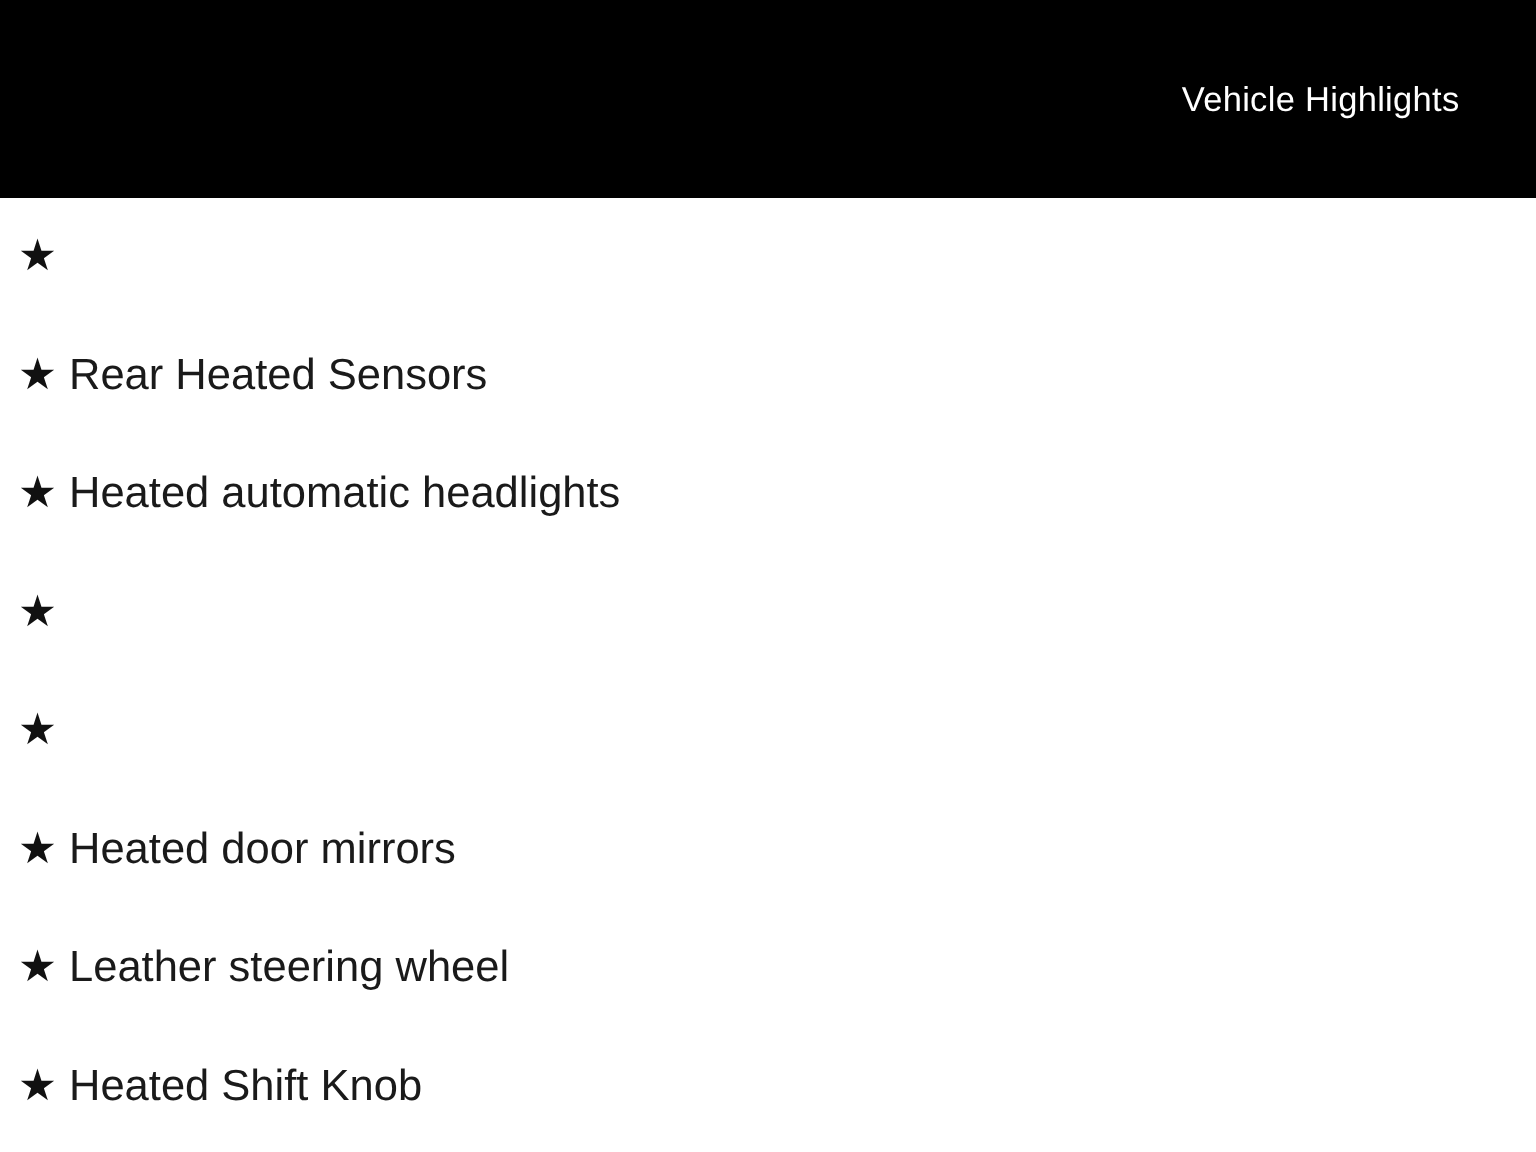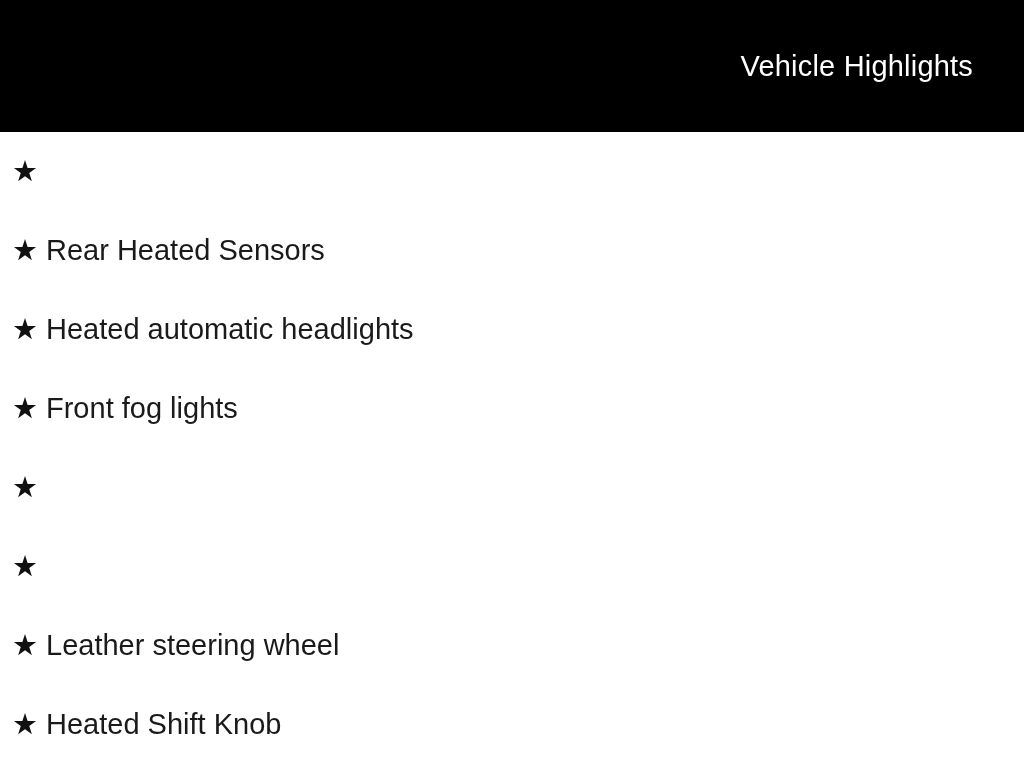--- a/index.html
+++ b/index.html
@@ -20,21 +20,21 @@
     width: 100%;
     height: 132px;
     background: #000000;
     display: flex;
     align-items: center;
     justify-content: flex-end;
     padding-right: 51px;
   }
   .header-title {
     color: #ffffff;
-    font-size: 29px;
+    font-size: 23px;
     line-height: 1;
     letter-spacing: 0.2px;
   }
   .highlights-list {
     list-style: none;
     margin: 0;
     padding: 0;
   }
   .highlight-item {
     height: 79px;
@@ -75,29 +75,29 @@
     <span class="item-label">Rear Heated Sensors</span>
   </li>
 
   <li class="highlight-item">
     <span class="star">★</span>
     <span class="item-label">Heated automatic headlights</span>
   </li>
 
   <li class="highlight-item">
     <span class="star">★</span>
-    <span class="item-label">Front fog lights</span>
   </li>
 
   <li class="highlight-item">
     <span class="star">★</span>
   </li>
 
   <li class="highlight-item">
     <span class="star">★</span>
+    <span class="item-label">Heated door mirrors</span>
   </li>
 
   <li class="highlight-item">
     <span class="star">★</span>
     <span class="item-label">Leather steering wheel</span>
   </li>
 
   <li class="highlight-item">
     <span class="star">★</span>
     <span class="item-label">Heated Shift Knob</span>

